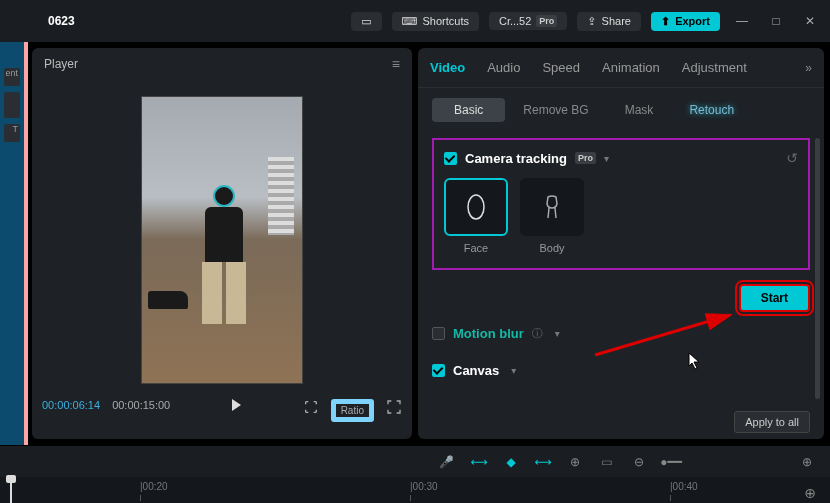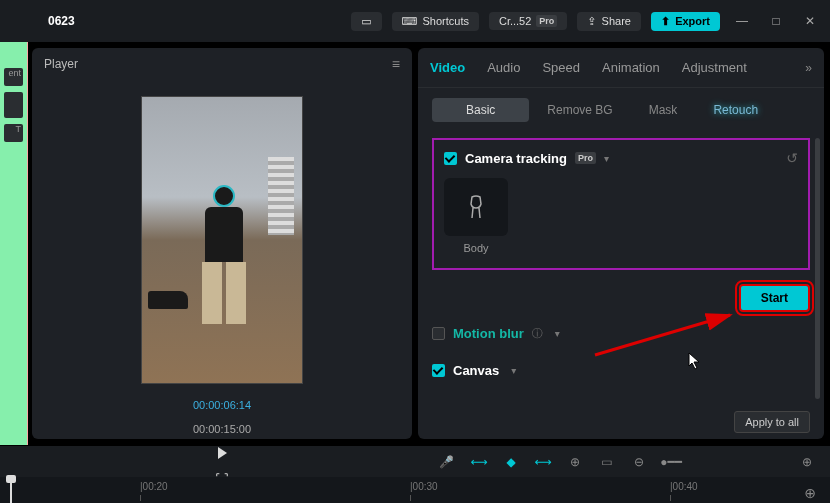--- a/index.html
+++ b/index.html
@@ -7,52 +7,52 @@
 
 .topbar { height: 42px; background: #1a1d21; display: flex; align-items: center; padding: 0 8px; gap: 10px; }
 .topbar .title { color: #fff; font-size: 12px; font-weight: 600; margin-left: 40px; margin-right: auto; }
 .top-btn { background: #2a2d31; border-radius: 4px; padding: 3px 10px; color: #ddd; font-size: 11px; display: flex; align-items: center; gap: 5px; }
 .top-btn.export { background: #00c8d4; color: #000; font-weight: 600; }
 .win-ctrl { width: 24px; text-align: center; color: #aaa; font-size: 12px; }
 .pro-badge { background: #3a3d41; color: #ccc; font-size: 9px; padding: 1px 3px; border-radius: 2px; font-weight: 700; }
 
 .content { display: flex; height: 403px; }
 
-.leftcol { width: 28px; background: #86efac; border-right: 1px solid #fca5a5; padding-top: 20px; }
+.leftcol { width: 28px; background: #0c4a6e; border-right: 4px solid #fca5a5; padding-top: 20px; }
 .leftcol .stub { height: 18px; background: #2a2d31; margin: 6px 4px; border-radius: 2px; font-size: 9px; text-align: right; padding-right: 2px; color: #999; }
 
 .player-panel { width: 380px; background: #1e2126; border-radius: 6px; margin: 6px 4px; display: flex; flex-direction: column; }
 .player-head { height: 32px; display: flex; align-items: center; padding: 0 12px; }
 .player-head .lbl { color: #bbb; font-size: 12px; }
 .player-head .menu { margin-left: auto; color: #888; font-size: 14px; }
 
 .preview-area { flex: 1; display: flex; align-items: center; justify-content: center; }
 .video-frame { width: 162px; height: 288px; background: linear-gradient(to bottom, #a5aab0 0%, #b8bec4 35%, #7a6a58 50%, #8f7355 100%); position: relative; border: 1px solid #444; }
 .person { position: absolute; left: 52px; top: 88px; width: 60px; height: 140px; }
 .person .head { width: 22px; height: 22px; background: #1a1a1a; border-radius: 50%; margin: 0 auto; border: 2px solid #2bb8c4; }
 .person .body { width: 38px; height: 55px; background: #1a1a1a; margin: 0 auto; border-radius: 6px 6px 0 0; }
 .person .legs { width: 44px; height: 62px; background: linear-gradient(to right, #c9b896 45%, transparent 45%, transparent 55%, #c9b896 55%); margin: 0 auto; }
 .building { position: absolute; right: 8px; top: 60px; width: 26px; height: 78px; background: repeating-linear-gradient(to bottom, #ddd 0 4px, #aaa 4px 8px); }
 .car { position: absolute; left: 6px; bottom: 74px; width: 40px; height: 18px; background: #1a1a1a; border-radius: 3px 8px 2px 2px; }
 
-.player-ctrls { height: 40px; display: flex; align-items: center; padding: 0 10px; gap: 12px; flex-direction: column; }
+.player-ctrls { height: 40px; display: flex; align-items: flex-start; padding: 0 10px; gap: 12px; }
 .time { color: #3bb0e0; font-size: 11px; }
 .time.dur { color: #aaa; }
 .play-icon { width: 0; height: 0; border-left: 9px solid #ddd; border-top: 6px solid transparent; border-bottom: 6px solid transparent; margin: 0 auto; }
 .ctrl-icon { width: 16px; height: 16px; color: #aaa; display: flex; align-items: center; justify-content: center; font-size: 10px; }
 .ratio-btn { border: 5px solid #7dd3fc; border-radius: 3px; padding: 1px 5px; font-size: 10px; color: #aaa; }
 
 .inspector { flex: 1; background: #1e2126; border-radius: 6px; margin: 6px 6px 6px 2px; display: flex; flex-direction: column; overflow: hidden; position: relative; }
 .tabs { height: 40px; display: flex; align-items: center; padding: 0 12px; gap: 22px; border-bottom: 1px solid #2a2d31; }
 .tab { color: #999; font-size: 13px; }
 .tab.active { color: #00c8d4; font-weight: 600; }
 .tab-overflow { margin-left: auto; color: #888; }
 
 .subtabs { display: flex; gap: 0; padding: 10px 14px 6px; align-items: center; }
-.subtab { padding: 5px 34px; background: #2a2d31; color: #999; font-size: 12px; border-radius: 4px; }
+.subtab { padding: 5px 22px; background: #2a2d31; color: #999; font-size: 12px; border-radius: 4px; }
 .subtab.active { background: #3d4248; color: #ddd; }
 .subtab-link { padding: 5px 18px; color: #888; font-size: 12px; }
 .subtab-link.glow { color: #7ab8d4; text-shadow: 0 0 6px #2bb8c4; position: relative; }
 
 .section { padding: 10px 14px; }
 .highlight-box { border: 2px solid #a21caf; padding: 10px 10px 14px; }
 .sec-head { display: flex; align-items: center; gap: 8px; margin-bottom: 12px; }
 .chk { width: 13px; height: 13px; background: #00c8d4; border-radius: 2px; position: relative; }
 .chk::after { content: ''; position: absolute; left: 3px; top: 1px; width: 4px; height: 7px; border: solid #000; border-width: 0 2px 2px 0; transform: rotate(45deg); }
 .chk.off { background: #2a2d31; border: 1px solid #555; }
@@ -180,20 +180,28 @@
     <div class="section">
       <div class="highlight-box">
         <div class="sec-head">
           <div class="chk"></div>
           <span class="sec-title">Camera tracking</span>
           <span class="pro-badge">Pro</span>
           <span style="color:#777;font-size:10px">▾</span>
           <span class="sec-reset">↺</span>
         </div>
         <div class="track-opts">
+          <div class="track-card">
+            <div class="track-box active">
+              <svg width="22" height="28" viewBox="0 0 22 28" fill="none" stroke="#ddd" stroke-width="1.5">
+                  <ellipse cx="11" cy="14" rx="8" ry="12"></ellipse>
+                </svg>
+            </div>
+            <div class="track-lbl">Face</div>
+          </div>
           <div class="track-card">
             <div class="track-box">
               <svg width="22" height="26" viewBox="0 0 22 26" fill="none" stroke="#aaa" stroke-width="1.5">
                   <path d="M7 3 Q11 1 15 3 L16 10 Q15 14 11 14 Q7 14 6 10 Z M8 14 L7 24 M14 14 L15 24"></path>
                 </svg>
             </div>
             <div class="track-lbl">Body</div>
           </div>
         </div>
       </div>

